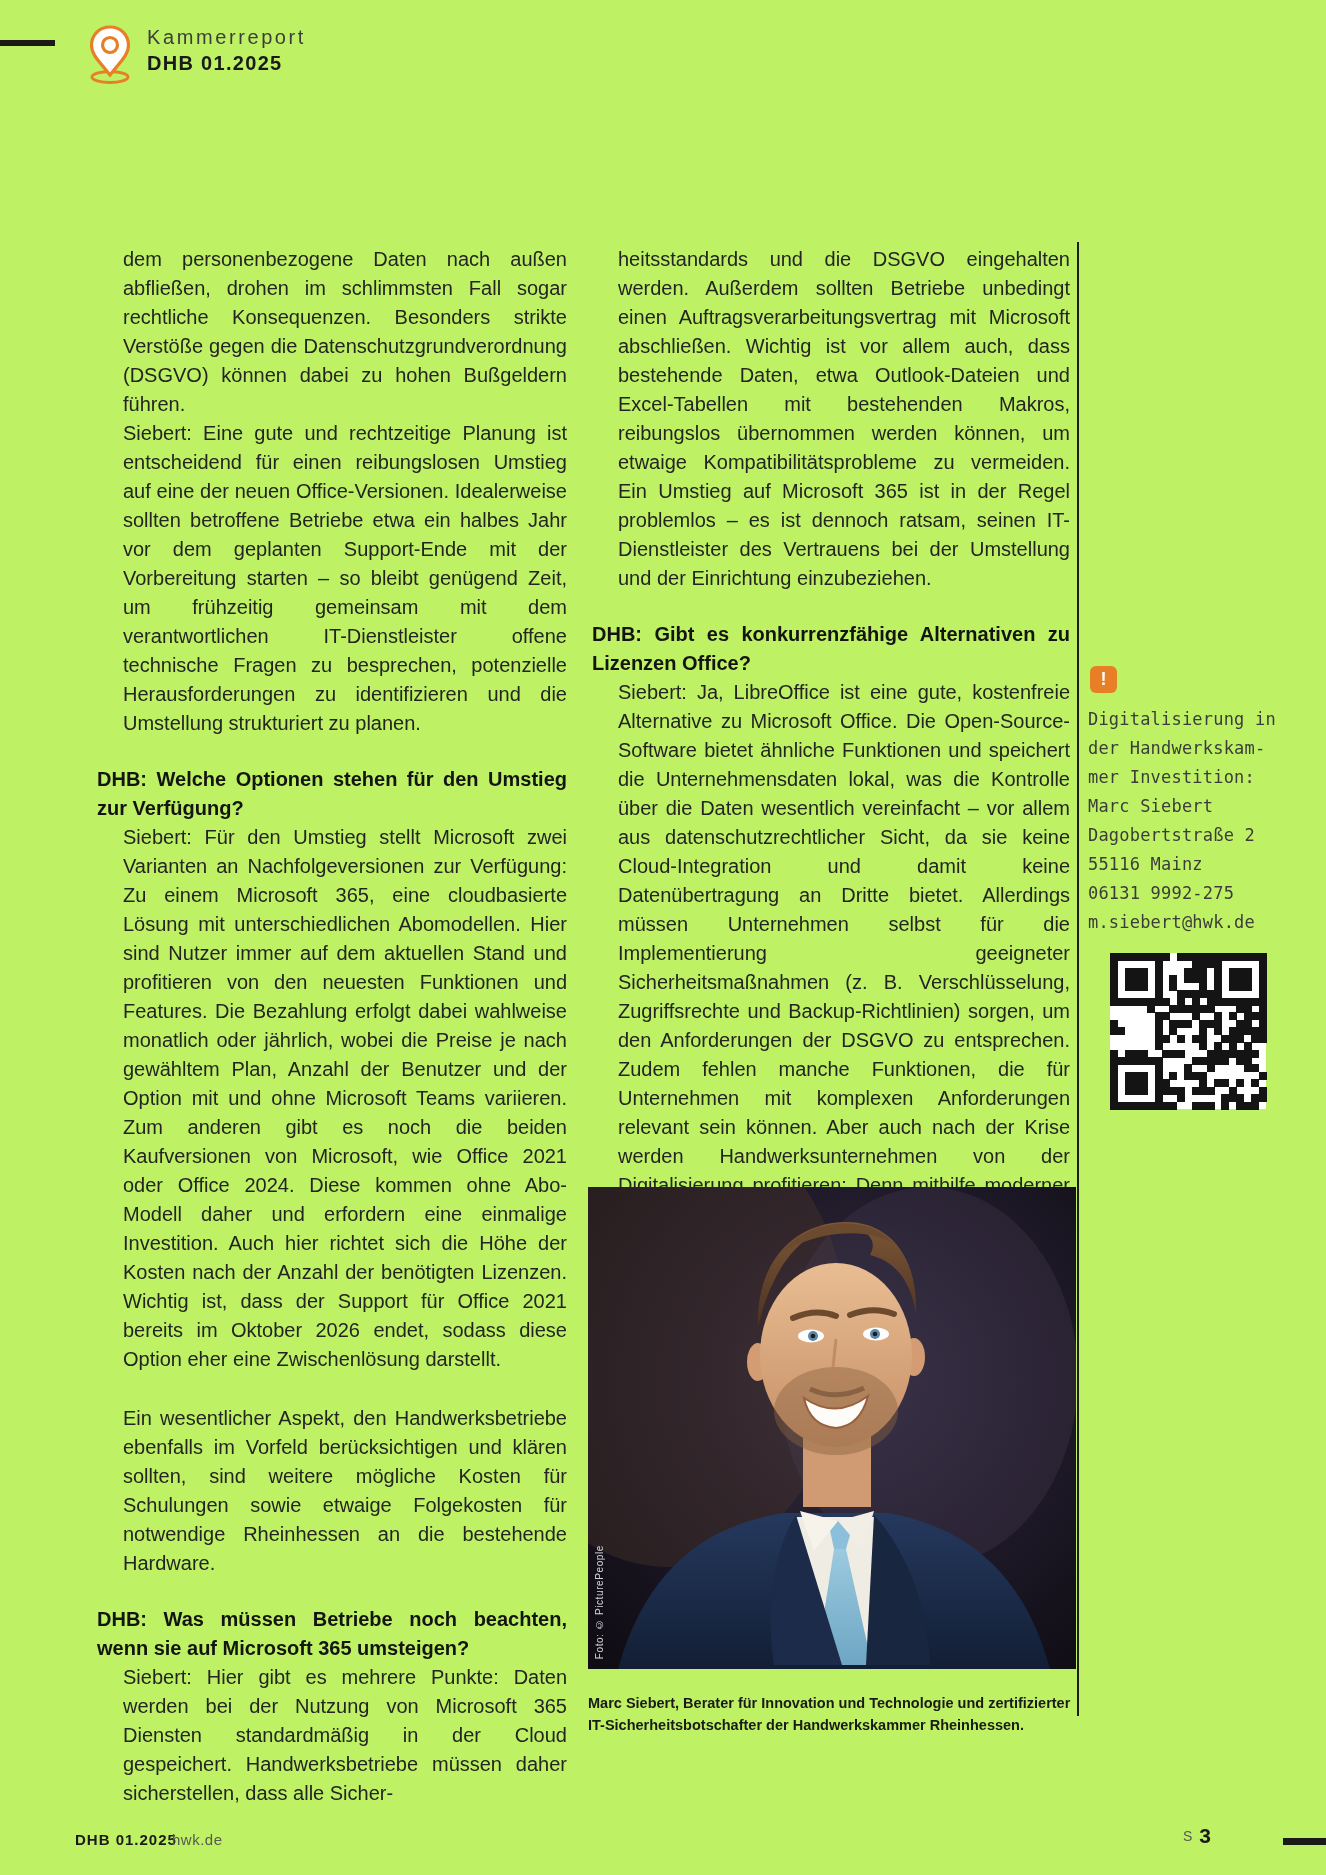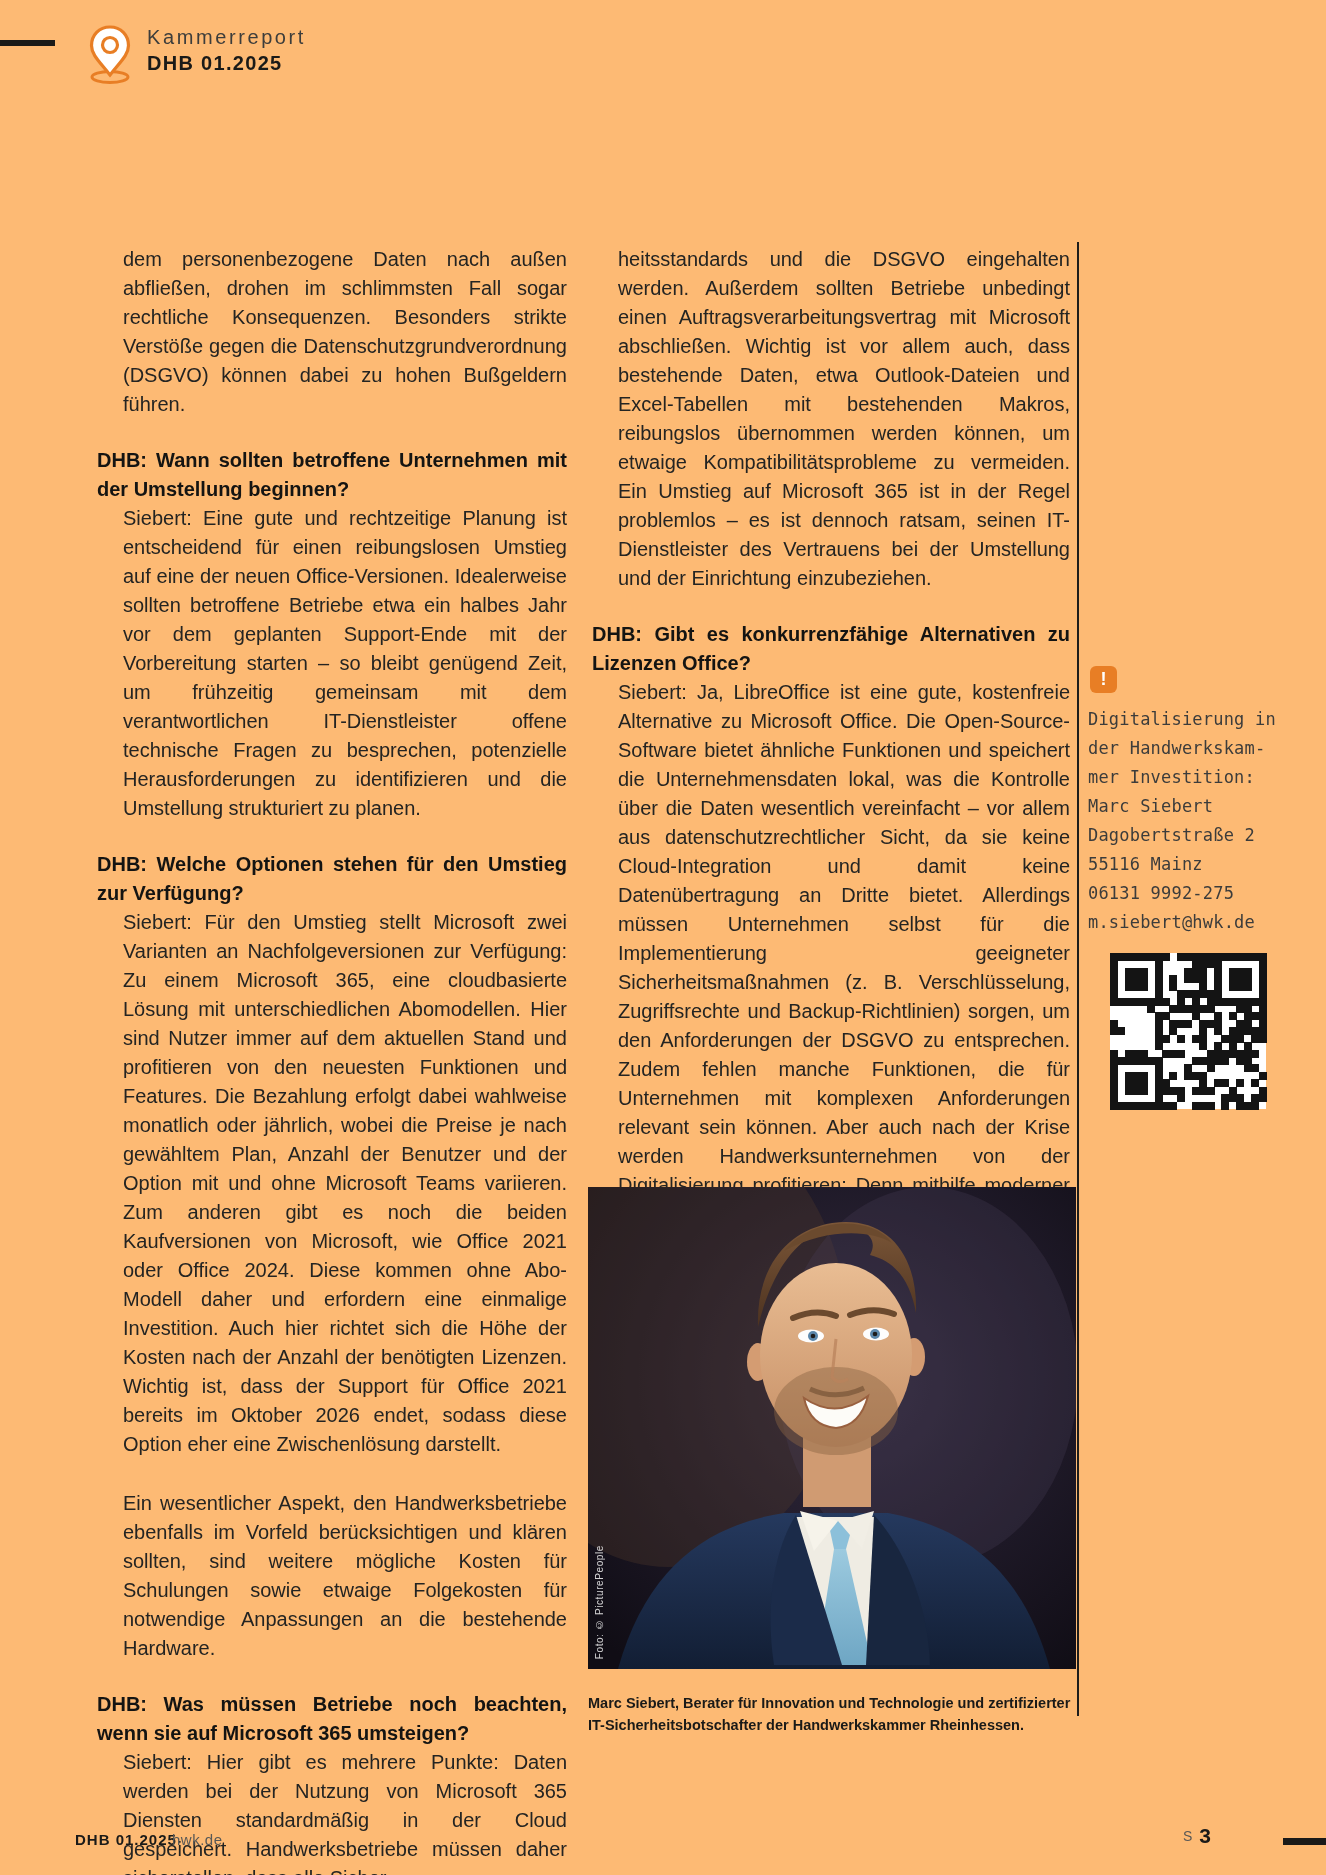--- a/index.html
+++ b/index.html
@@ -1,16 +1,16 @@
 <!DOCTYPE html>
 <html lang="de"><head>
 <meta charset="utf-8">
 <style>
   html,body{margin:0;padding:0;background:#e8e8e8;}
-  .page{position:relative;width:1326px;height:1875px;margin:0 auto;background:#fdba74;
+  .page{position:relative;width:1326px;height:1875px;margin:0 auto;background:#bef264;
         font-family:"Liberation Sans",sans-serif;color:#1d1d1b;overflow:hidden;}
 
   
   .topbar{position:absolute;left:0;top:40px;width:55px;height:6px;background:#1a1a18;}
   .logo{position:absolute;left:86px;top:24px;width:48px;height:60px;}
   .kicker{position:absolute;left:147px;top:26px;font-size:20px;letter-spacing:2.6px;color:#3d3d3b;}
   .issue{position:absolute;left:147px;top:52px;font-size:20px;font-weight:bold;letter-spacing:1.3px;color:#1a1a18;}
 
   
   .col{position:absolute;top:245px;text-align:justify;font-size:20px;line-height:29px;hyphens:auto;color:#242422;}
@@ -58,25 +58,24 @@
       <ellipse cx="24" cy="53" rx="18" ry="5.5" fill="none" stroke="#E87E25" stroke-width="3"></ellipse>
       <path d="M24 3 C 13 3 5.5 11 5.5 21.5 C 5.5 31 14 38 24 51 C 34 38 42.5 31 42.5 21.5 C 42.5 11 35 3 24 3 Z" fill="#ffffff" stroke="#E87E25" stroke-width="3.2"></path>
       <circle cx="24" cy="21" r="7.5" fill="none" stroke="#E87E25" stroke-width="3.2"></circle>
     </svg>
   </div>
   <div class="kicker">Kammerreport</div>
   <div class="issue">DHB 01.2025</div>
 
   <div class="col col1">
     <p class="p">dem personenbezogene Daten nach außen abfließen, drohen im schlimmsten Fall sogar rechtliche Konsequenzen. Besonders strikte Verstöße gegen die Datenschutzgrundverordnung (DSGVO) können dabei zu hohen Bußgeldern führen.</p>
-    <p class="h">DHB: Wann sollten betroffene Unternehmen mit der Umstellung beginnen?</p>
     <p class="p">Siebert: Eine gute und rechtzeitige Planung ist entscheidend für einen reibungslosen Umstieg auf eine der neuen Office-Versionen. Idealerweise sollten betroffene Betriebe etwa ein halbes Jahr vor dem geplanten Support-Ende mit der Vorbereitung starten – so bleibt genügend Zeit, um frühzeitig gemeinsam mit dem verantwortlichen IT-Dienstleister offene technische Fragen zu besprechen, potenzielle Herausforderungen zu identifizieren und die Umstellung strukturiert zu planen.</p>
     <p class="h">DHB: Welche Optionen stehen für den Umstieg zur Verfügung?</p>
     <p class="p">Siebert: Für den Umstieg stellt Microsoft zwei Varianten an Nachfolgeversionen zur Verfügung: Zu einem Microsoft 365, eine cloudbasierte Lösung mit unterschiedlichen Abomodellen. Hier sind Nutzer immer auf dem aktuellen Stand und profitieren von den neuesten Funktionen und Features. Die Bezahlung erfolgt dabei wahlweise monatlich oder jährlich, wobei die Preise je nach gewähltem Plan, Anzahl der Benutzer und der Option mit und ohne Microsoft Teams variieren. Zum anderen gibt es noch die beiden Kaufversionen von Microsoft, wie Office 2021 oder Office 2024. Diese kommen ohne Abo-Modell daher und erfordern eine einmalige Investition. Auch hier richtet sich die Höhe der Kosten nach der Anzahl der benötigten Lizenzen. Wichtig ist, dass der Support für Office 2021 bereits im Oktober 2026 endet, sodass diese Option eher eine Zwischenlösung darstellt.</p>
-    <p class="p gap">Ein wesentlicher Aspekt, den Handwerksbetriebe ebenfalls im Vorfeld berücksichtigen und klären sollten, sind weitere mögliche Kosten für Schulungen sowie etwaige Folgekosten für notwendige Anpassungen an die bestehende Hardware.</p>
+    <p class="p gap">Ein wesentlicher Aspekt, den Handwerksbetriebe ebenfalls im Vorfeld berücksichtigen und klären sollten, sind weitere mögliche Kosten für Schulungen sowie etwaige Folgekosten für notwendige Rheinhessen an die bestehende Hardware.</p>
     <p class="h">DHB: Was müssen Betriebe noch beachten, wenn sie auf Microsoft 365 umsteigen?</p>
     <p class="p">Siebert: Hier gibt es mehrere Punkte: Daten werden bei der Nutzung von Microsoft 365 Diensten standardmäßig in der Cloud gespeichert. Handwerksbetriebe müssen daher sicherstellen, dass alle Sicher-</p>
   </div>
 
   <div class="col col2">
     <p class="p">heitsstandards und die DSGVO eingehalten werden. Außerdem sollten Betriebe unbedingt einen Auftragsverarbeitungsvertrag mit Microsoft abschließen. Wichtig ist vor allem auch, dass bestehende Daten, etwa Outlook-Dateien und Excel-Tabellen mit bestehenden Makros, reibungslos übernommen werden können, um etwaige Kompatibilitätsprobleme zu vermeiden. Ein Umstieg auf Microsoft 365 ist in der Regel problemlos – es ist dennoch ratsam, seinen IT-Dienstleister des Vertrauens bei der Umstellung und der Einrichtung einzubeziehen.</p>
     <p class="h">DHB: Gibt es konkurrenzfähige Alternativen zu Lizenzen Office?</p>
     <p class="p">Siebert: Ja, LibreOffice ist eine gute, kostenfreie Alternative zu Microsoft Office. Die Open-Source-Software bietet ähnliche Funktionen und speichert die Unternehmensdaten lokal, was die Kontrolle über die Daten wesentlich vereinfacht – vor allem aus datenschutzrechtlicher Sicht, da sie keine Cloud-Integration und damit keine Datenübertragung an Dritte bietet. Allerdings müssen Unternehmen selbst für die Implementierung geeigneter Sicherheitsmaßnahmen (z. B. Verschlüsselung, Zugriffsrechte und Backup-Richtlinien) sorgen, um den Anforderungen der DSGVO zu entsprechen. Zudem fehlen manche Funktionen, die für Unternehmen mit komplexen Anforderungen relevant sein können. Aber auch nach der Krise werden Handwerksunternehmen von der Digitalisierung profitieren: Denn mithilfe moderner Technologien lassen sich Prozesse sehr viel einfacher gestalten oder automatisieren.</p>
   </div>
 

